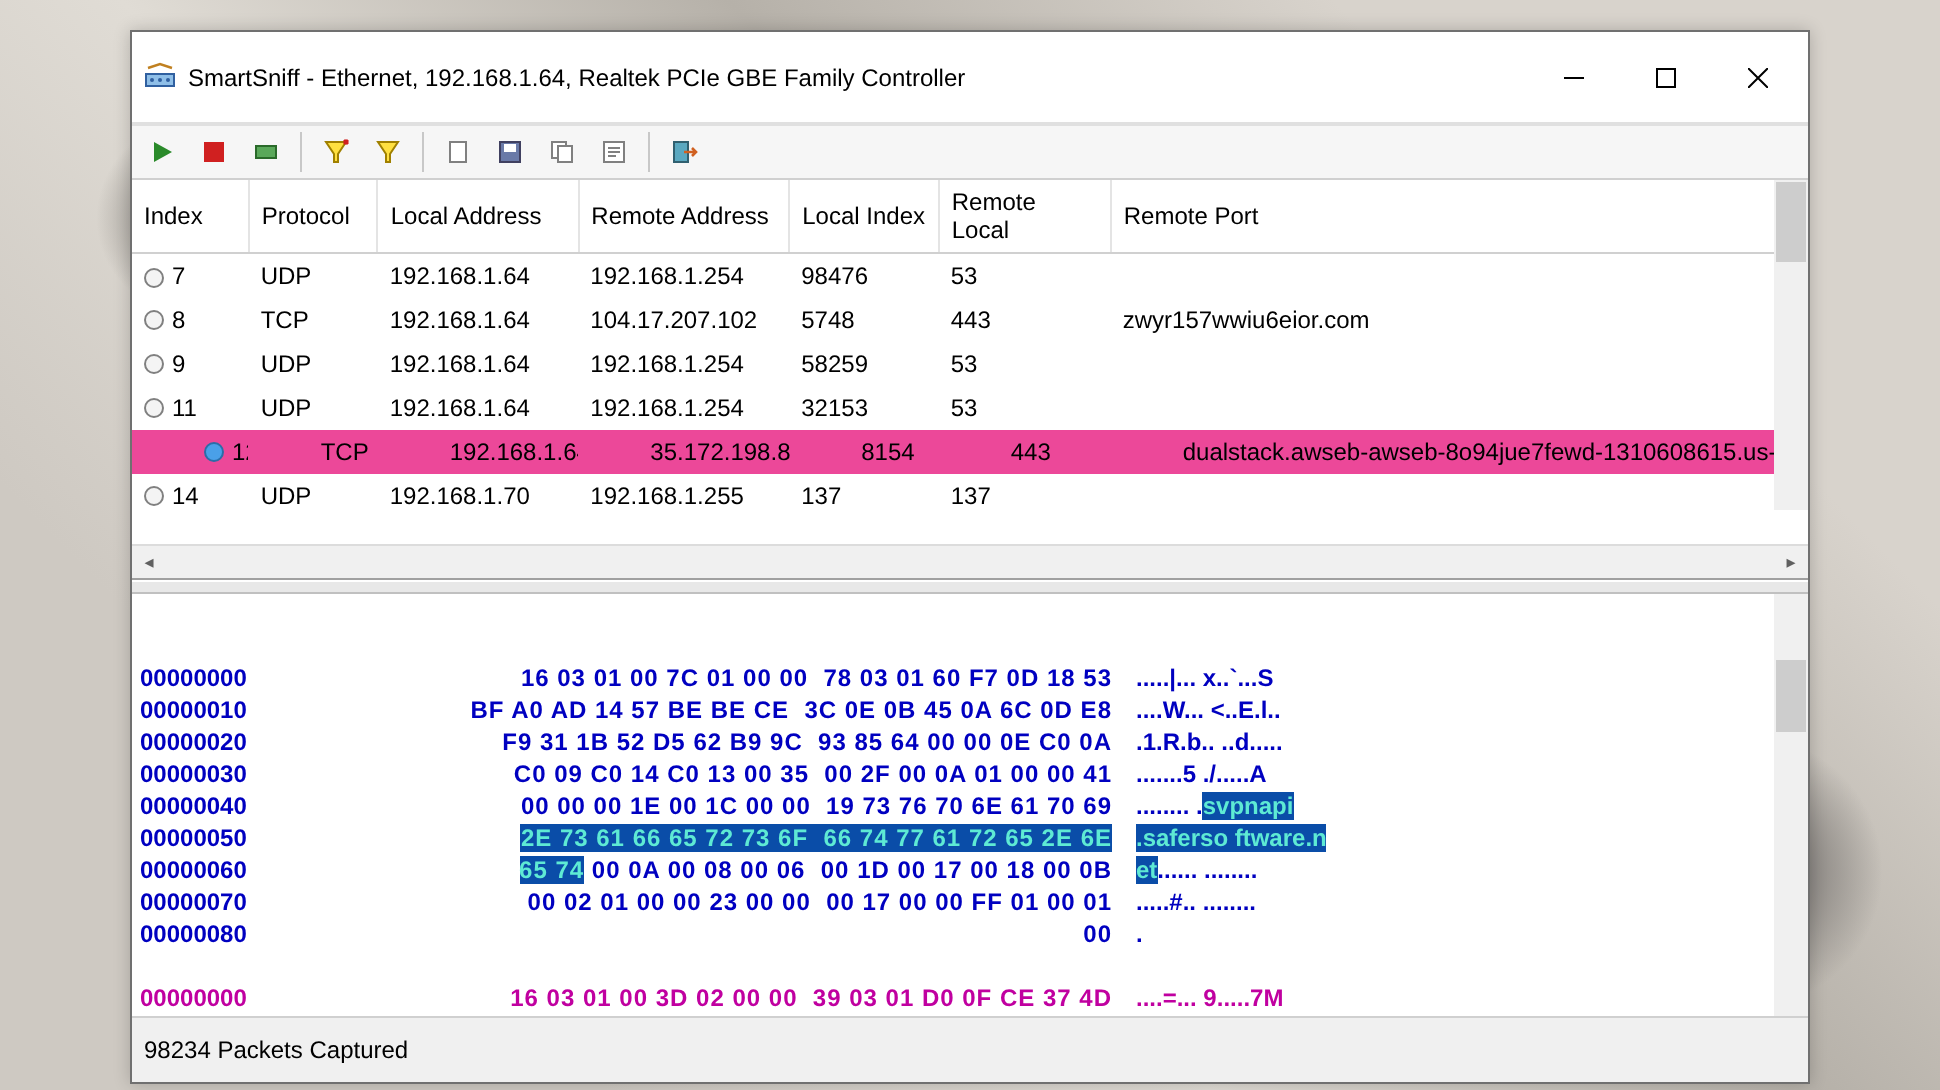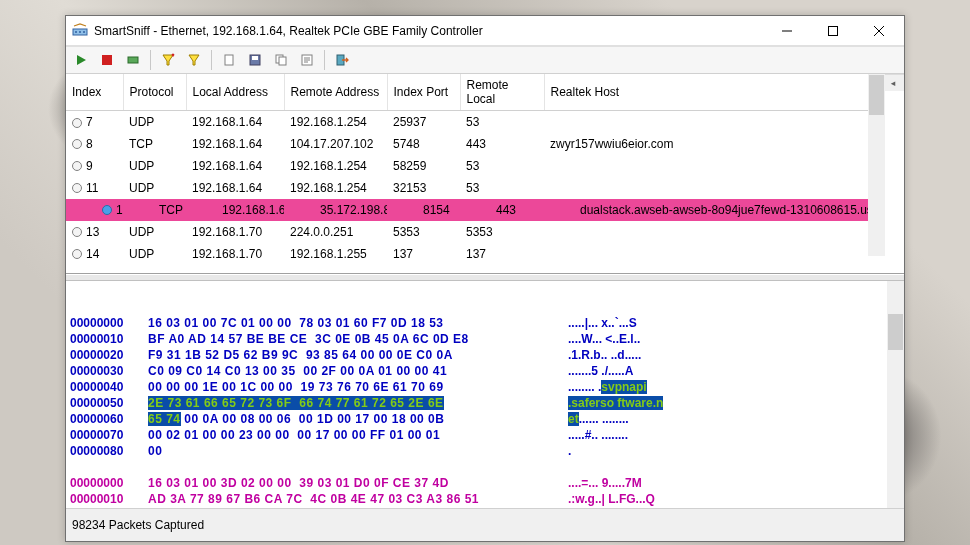--- a/index.html
+++ b/index.html
@@ -20,21 +20,21 @@
   .window {
     position: absolute; left: 65px; top: 15px;
     width: 840px; height: 527px;
     background: #fff;
     border: 1px solid #707070;
     display: flex; flex-direction: column;
     box-shadow: 0 0 8px rgba(0,0,0,0.2);
   }
   
   .titlebar {
-    height: 30px; display: flex; align-items: center;
+    height: 46px; display: flex; align-items: center;
     padding: 0 2px 0 6px; background: #fff;
     border-bottom: 1px solid #e0e0e0;
   }
   .app-icon { width: 16px; height: 16px; margin-right: 6px; }
   .titlebar .title { flex: 1; font-size: 12px; }
   .winbtns { display: flex; }
   .winbtn {
     width: 46px; height: 28px;
     display: flex; align-items: center; justify-content: center;
     font-family: system-ui; font-size: 10px;
@@ -51,21 +51,21 @@
     height: 28px; display: flex; align-items: center;
     padding: 2px 4px; gap: 4px; background: #f6f6f6;
     border-top: 1px solid #e0e0e0; border-bottom: 1px solid #d0d0d0;
   }
   .tb-btn { width: 22px; height: 22px; display:flex; align-items:center; justify-content:center; }
   .tb-sep { width: 1px; height: 20px; background: #c8c8c8; margin: 0 2px; }
   
   .table-pane {
     height: 200px; overflow: hidden;
     border-bottom: 1px solid #a0a0a0;
-    display: flex; flex-direction: row;
+    display: flex; flex-direction: column;
   }
   table { width: 100%; border-collapse: collapse; table-layout: fixed; font-size: 12px; }
   thead th {
     text-align: left; font-weight: normal;
     background: #fff; border-right: 1px solid #e4e4e4; border-bottom: 1px solid #d0d0d0;
     padding: 4px 6px; height: 22px;
     position: relative;
   }
   tbody td { padding: 3px 6px; height: 22px; white-space: nowrap; overflow: hidden; }
   tbody tr.sel td { background: #ec4899; padding-left: 36px; }
@@ -91,24 +91,24 @@
   .hex-pane {
     flex: 1; overflow: hidden; position: relative;
     font-family: Liberation Sans, sans-serif;
     font-size: 12px; line-height: 16px;
     padding: 2px 4px;
     white-space: pre;
     font-weight: bold;
   }
   .hex-line { display: flex; height: 16px; }
   .hx-addr { color: #0000c0; width: 78px; }
-  .hx-bytes { color: #0000c0; width: 408px; letter-spacing: 0.5px; }
+  .hx-bytes { color: #0000c0; width: 408px; letter-spacing: 0.5px; text-align: right; }
   .hx-ascii { color: #0000c0; width: 180px; padding-left: 12px; }
   .hex-line.rsp .hx-addr, .hex-line.rsp .hx-bytes, .hex-line.rsp .hx-ascii { color: #c000a0; }
-  .hl { background:#0a4da8; color:#84cc16; }
+  .hl { background:#0a4da8; color:#5eead4; }
   .hex-scroll { position:absolute; right:0; top:0; bottom:0; width:17px; background:#f0f0f0; }
   .hex-scroll .thumb { background:#cdcdcd; width:15px; height:36px; margin:1px auto 0; }
   
   .statusbar {
     height: 22px; background:#f0f0f0; border-top:1px solid #d0d0d0;
     display:flex; align-items:center; padding:16px 6px; font-size:12px;
   }
 </style>
 </head>
 <body>
@@ -219,32 +219,32 @@
             <col style="width: 73px;">
             <col style="width: 84px;">
             <col style="width: 340px;">
           </colgroup>
         <thead>
             <tr id="headrow">
               <th>Index</th>
               <th>Protocol</th>
               <th>Local Address</th>
               <th>Remote Address</th>
-              <th>Index Port</th>
+              <th>Local Index</th>
               <th>Remote Local</th>
-              <th>Realtek Host</th>
+              <th>Remote Port</th>
             </tr>
           </thead>
         <tbody id="tbody">
             <tr>
               <td><span class="row-icon"></span>7</td>
               <td>UDP</td>
               <td>192.168.1.64</td>
               <td>192.168.1.254</td>
-              <td>25937</td>
+              <td>98476</td>
               <td>53</td>
               <td></td>
             </tr>
             <tr>
               <td><span class="row-icon"></span>8</td>
               <td>TCP</td>
               <td>192.168.1.64</td>
               <td>104.17.207.102</td>
               <td>5748</td>
               <td>443</td>
@@ -269,29 +269,20 @@
               <td></td>
             </tr>
             <tr class="sel">
               <td><span class="row-icon active"></span>12</td>
               <td>TCP</td>
               <td>192.168.1.64</td>
               <td>35.172.198.8</td>
               <td>8154</td>
               <td>443</td>
               <td>dualstack.awseb-awseb-8o94jue7fewd-1310608615.us-east-1.elb</td>
-            </tr>
-            <tr>
-              <td><span class="row-icon"></span>13</td>
-              <td>UDP</td>
-              <td>192.168.1.70</td>
-              <td>224.0.0.251</td>
-              <td>5353</td>
-              <td>5353</td>
-              <td></td>
             </tr>
             <tr>
               <td><span class="row-icon"></span>14</td>
               <td>UDP</td>
               <td>192.168.1.70</td>
               <td>192.168.1.255</td>
               <td>137</td>
               <td>137</td>
               <td></td>
             </tr>

